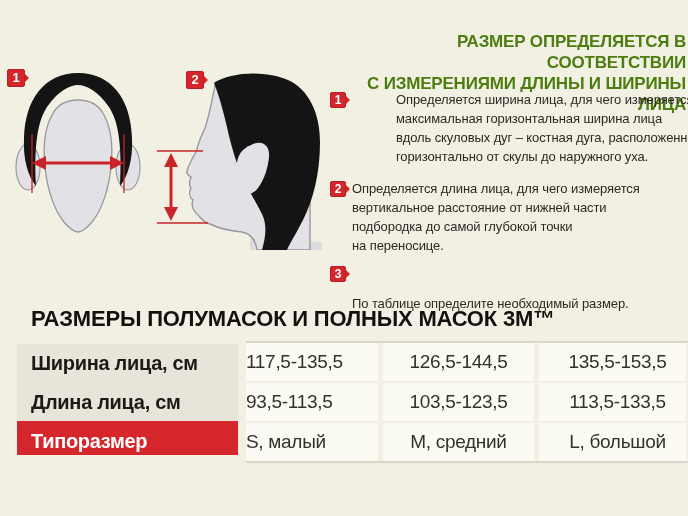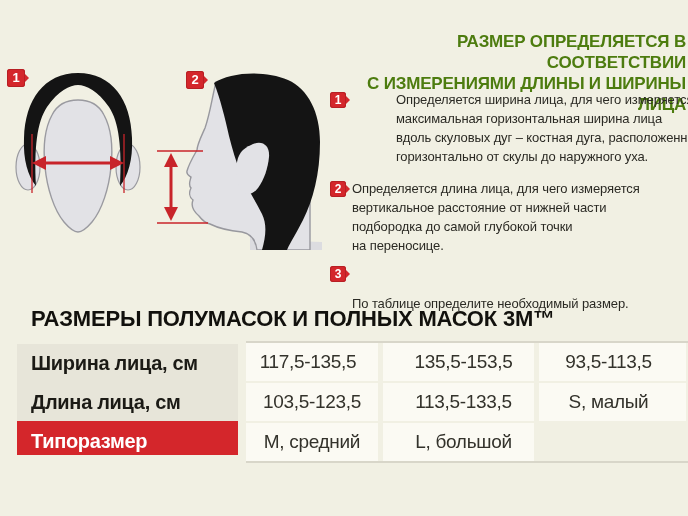--- a/index.html
+++ b/index.html
@@ -61,21 +61,21 @@
     grid-template-columns:132px 151px 147px;
     grid-auto-rows:38px;
     column-gap:5px; row-gap:2px;
     background:transparent;
     border-top:2px solid #d8d6c9; border-bottom:2px solid #d8d6c9;
   }
   .vcell{
     background:#fbfaf3; font-size:19px; color:#33322b;
     line-height:38px; letter-spacing:-0.3px; overflow:hidden; white-space:nowrap;
   }
-  .vcell.c1{text-align:center; padding-right:8px;}
+  .vcell.c1{text-align:left; padding-right:8px;}
   .vcell.c2{text-align:center;}
   .vcell.c3{text-align:center; padding-left:10px;}
 </style>
 </head>
 <body>
 
 <div class="canvas">
 
   <div class="badge fig" style="left:7px; top:69px;">1</div>
 
@@ -143,20 +143,21 @@
   <div class="abs label-col">
     <div class="label-block">
       <div class="label-row">Ширина лица, см</div>
       <div class="label-row">Длина лица, см</div>
     </div>
     <div class="label-row red">Типоразмер</div>
   </div>
 
   <div class="abs values-grid">
     <div class="vcell c1">117,5-135,5</div>
+    <div class="vcell c2">126,5-144,5</div>
     <div class="vcell c3">135,5-153,5</div>
     <div class="vcell c1">93,5-113,5</div>
     <div class="vcell c2">103,5-123,5</div>
     <div class="vcell c3">113,5-133,5</div>
     <div class="vcell c1">S, малый</div>
     <div class="vcell c2">M, средний</div>
     <div class="vcell c3">L, большой</div>
   </div>
 
 </div>

